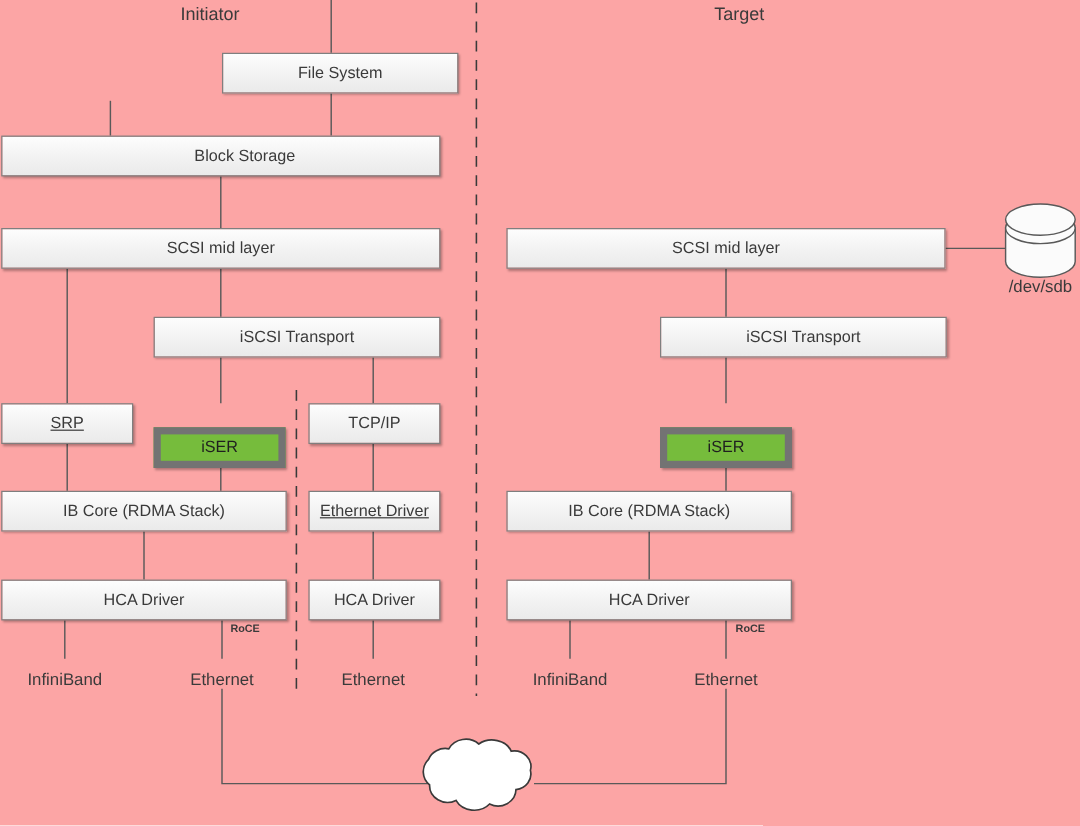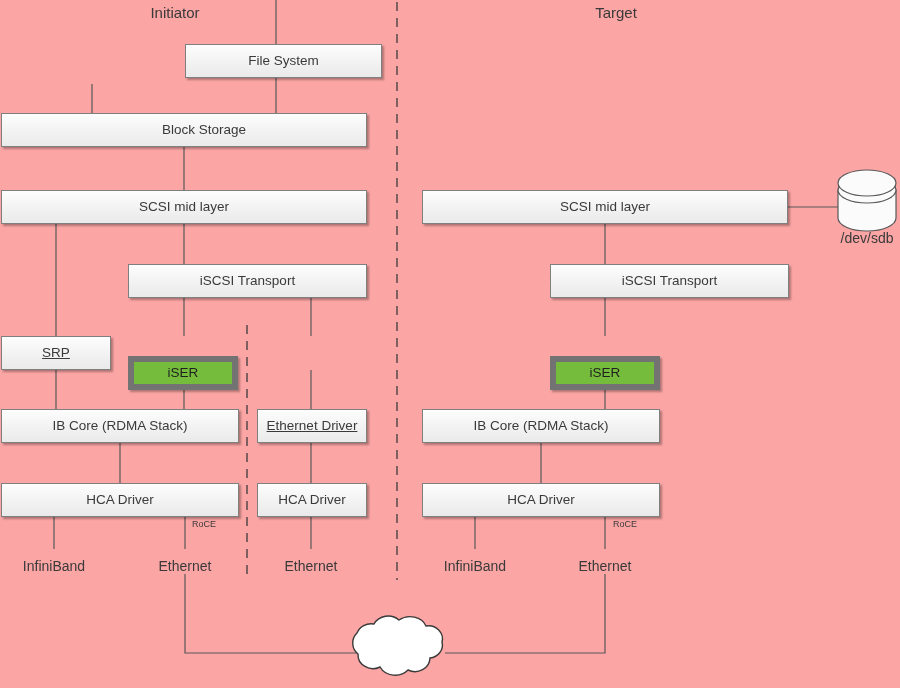--- a/index.html
+++ b/index.html
@@ -49,21 +49,21 @@
     font-size: 14px;
     white-space: nowrap;
     z-index: 5;
   }
   .caption.center {
     text-align: center;
     transform: translateX(-50%);
   }
   .caption.small {
     font-size: 9px;
-    font-weight: normal;
+    font-weight: bold;
     color: #3a3a3a;
   }
   .heading {
     position: absolute;
     font-size: 15px;
     color: #3a3a3a;
     transform: translateX(-50%);
     white-space: nowrap;
     z-index: 5;
   }
@@ -153,20 +153,21 @@
 
   <div class="heading" style="left:175px; top:4px;">Initiator</div>
   <div class="heading" style="left:588px; top:4px;margin-left:28px;">Target</div>
 
   <div class="node" style="left:185px; top:44px; width:197px; height:34px;">File System</div>
   <div class="node" style="left:1px; top:113px; width:366px; height:34px;padding-left:40px;">Block Storage</div>
   <div class="node" style="left:1px; top:190px; width:366px; height:34px;">SCSI mid layer</div>
   <div class="node" style="left:128px; top:264px; width:239px; height:34px;">iSCSI Transport</div>
   <div class="node" style="left:1px; top:336px; width:110px; height:34px;text-decoration:underline;">SRP</div>
   <div class="node accent" style="left:128px; top:336px; width:110px; height:34px;">iSER</div>
+  <div class="node" style="left:257px; top:336px; width:110px; height:34px;">TCP/IP</div>
   <div class="node" style="left:1px; top:409px; width:238px; height:34px;">IB Core (RDMA Stack)</div>
   <div class="node" style="left:257px; top:409px; width:110px; height:34px;text-decoration:underline;">Ethernet Driver</div>
   <div class="node" style="left:1px; top:483px; width:238px; height:34px;">HCA Driver</div>
   <div class="node" style="left:257px; top:483px; width:110px; height:34px;">HCA Driver</div>
 
   <div class="caption small" style="left:192px; top:519px;">RoCE</div>
   <div class="caption center" style="left:54px; top:558px;">InfiniBand</div>
   <div class="caption center" style="left:185px; top:558px;">Ethernet</div>
   <div class="caption center" style="left:311px; top:558px;">Ethernet</div>
 

